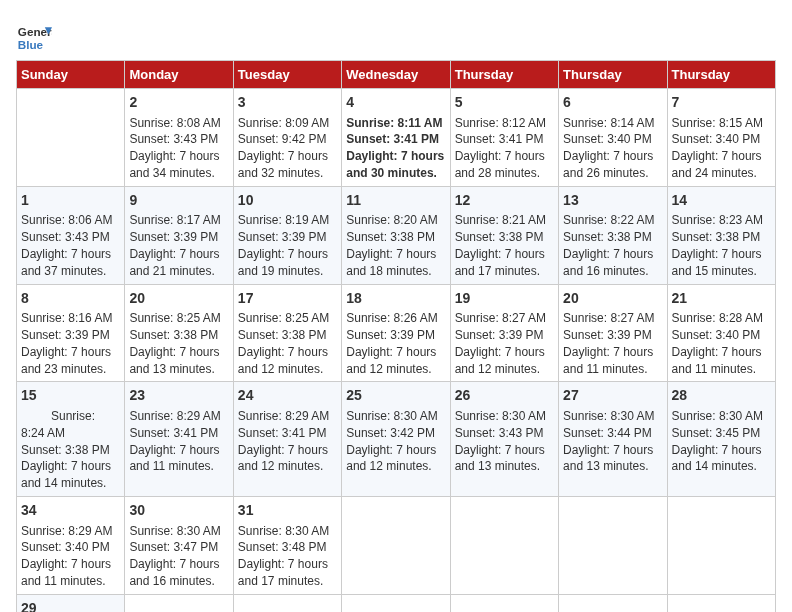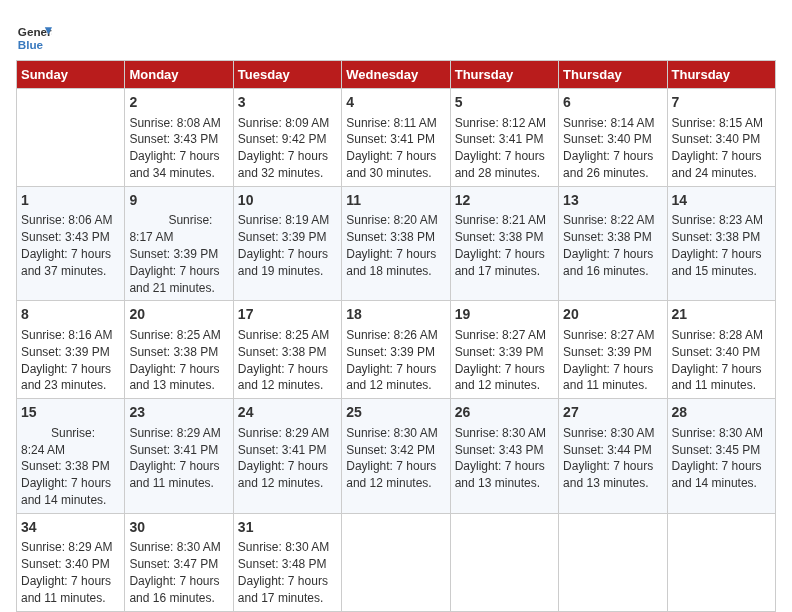--- a/index.html
+++ b/index.html
@@ -113,38 +113,38 @@
   </thead>
   <tbody id="calendar-body">
   <tr>
         <td class="empty-cell"></td>
         <td><span class="day-num">2</span><span class="day-info" style="white-space: pre-line;">Sunrise: 8:08 AM
 Sunset: 3:43 PM
 Daylight: 7 hours and 34 minutes.</span></td>
         <td><span class="day-num">3</span><span class="day-info" style="white-space: pre-line;">Sunrise: 8:09 AM
 Sunset: 9:42 PM
 Daylight: 7 hours and 32 minutes.</span></td>
-        <td><span class="day-num">4</span><span class="day-info" style="white-space: pre-line;">Sunrise: 8:11 AM
+        <td><span class="day-num">4</span><span class="day-info" style="white-space: pre-line; font-weight: bold;">Sunrise: 8:11 AM
 Sunset: 3:41 PM
 Daylight: 7 hours and 30 minutes.</span></td>
         <td><span class="day-num">5</span><span class="day-info" style="white-space: pre-line; text-align: center;">Sunrise: 8:12 AM
 Sunset: 3:41 PM
 Daylight: 7 hours and 28 minutes.</span></td>
         <td><span class="day-num">6</span><span class="day-info" style="white-space: pre-line;">Sunrise: 8:14 AM
 Sunset: 3:40 PM
 Daylight: 7 hours and 26 minutes.</span></td>
         <td><span class="day-num">7</span><span class="day-info" style="white-space: pre-line;">Sunrise: 8:15 AM
 Sunset: 3:40 PM
 Daylight: 7 hours and 24 minutes.</span></td>
       </tr>
       <tr>
         <td><span class="day-num">1</span><span class="day-info" style="white-space: pre-line;">Sunrise: 8:06 AM
 Sunset: 3:43 PM
 Daylight: 7 hours and 37 minutes.</span></td>
-        <td><span class="day-num">9</span><span class="day-info" style="white-space: pre-line; margin-left: 39px;">Sunrise: 8:17 AM
+        <td><span class="day-num">9</span><span class="day-info" style="white-space: pre-line;">Sunrise: 8:17 AM
 Sunset: 3:39 PM
 Daylight: 7 hours and 21 minutes.</span></td>
         <td><span class="day-num">10</span><span class="day-info" style="white-space: pre-line;">Sunrise: 8:19 AM
 Sunset: 3:39 PM
 Daylight: 7 hours and 19 minutes.</span></td>
         <td><span class="day-num">11</span><span class="day-info" style="white-space: pre-line;">Sunrise: 8:20 AM
 Sunset: 3:38 PM
 Daylight: 7 hours and 18 minutes.</span></td>
         <td><span class="day-num">12</span><span class="day-info" style="white-space: pre-line;">Sunrise: 8:21 AM
 Sunset: 3:38 PM

